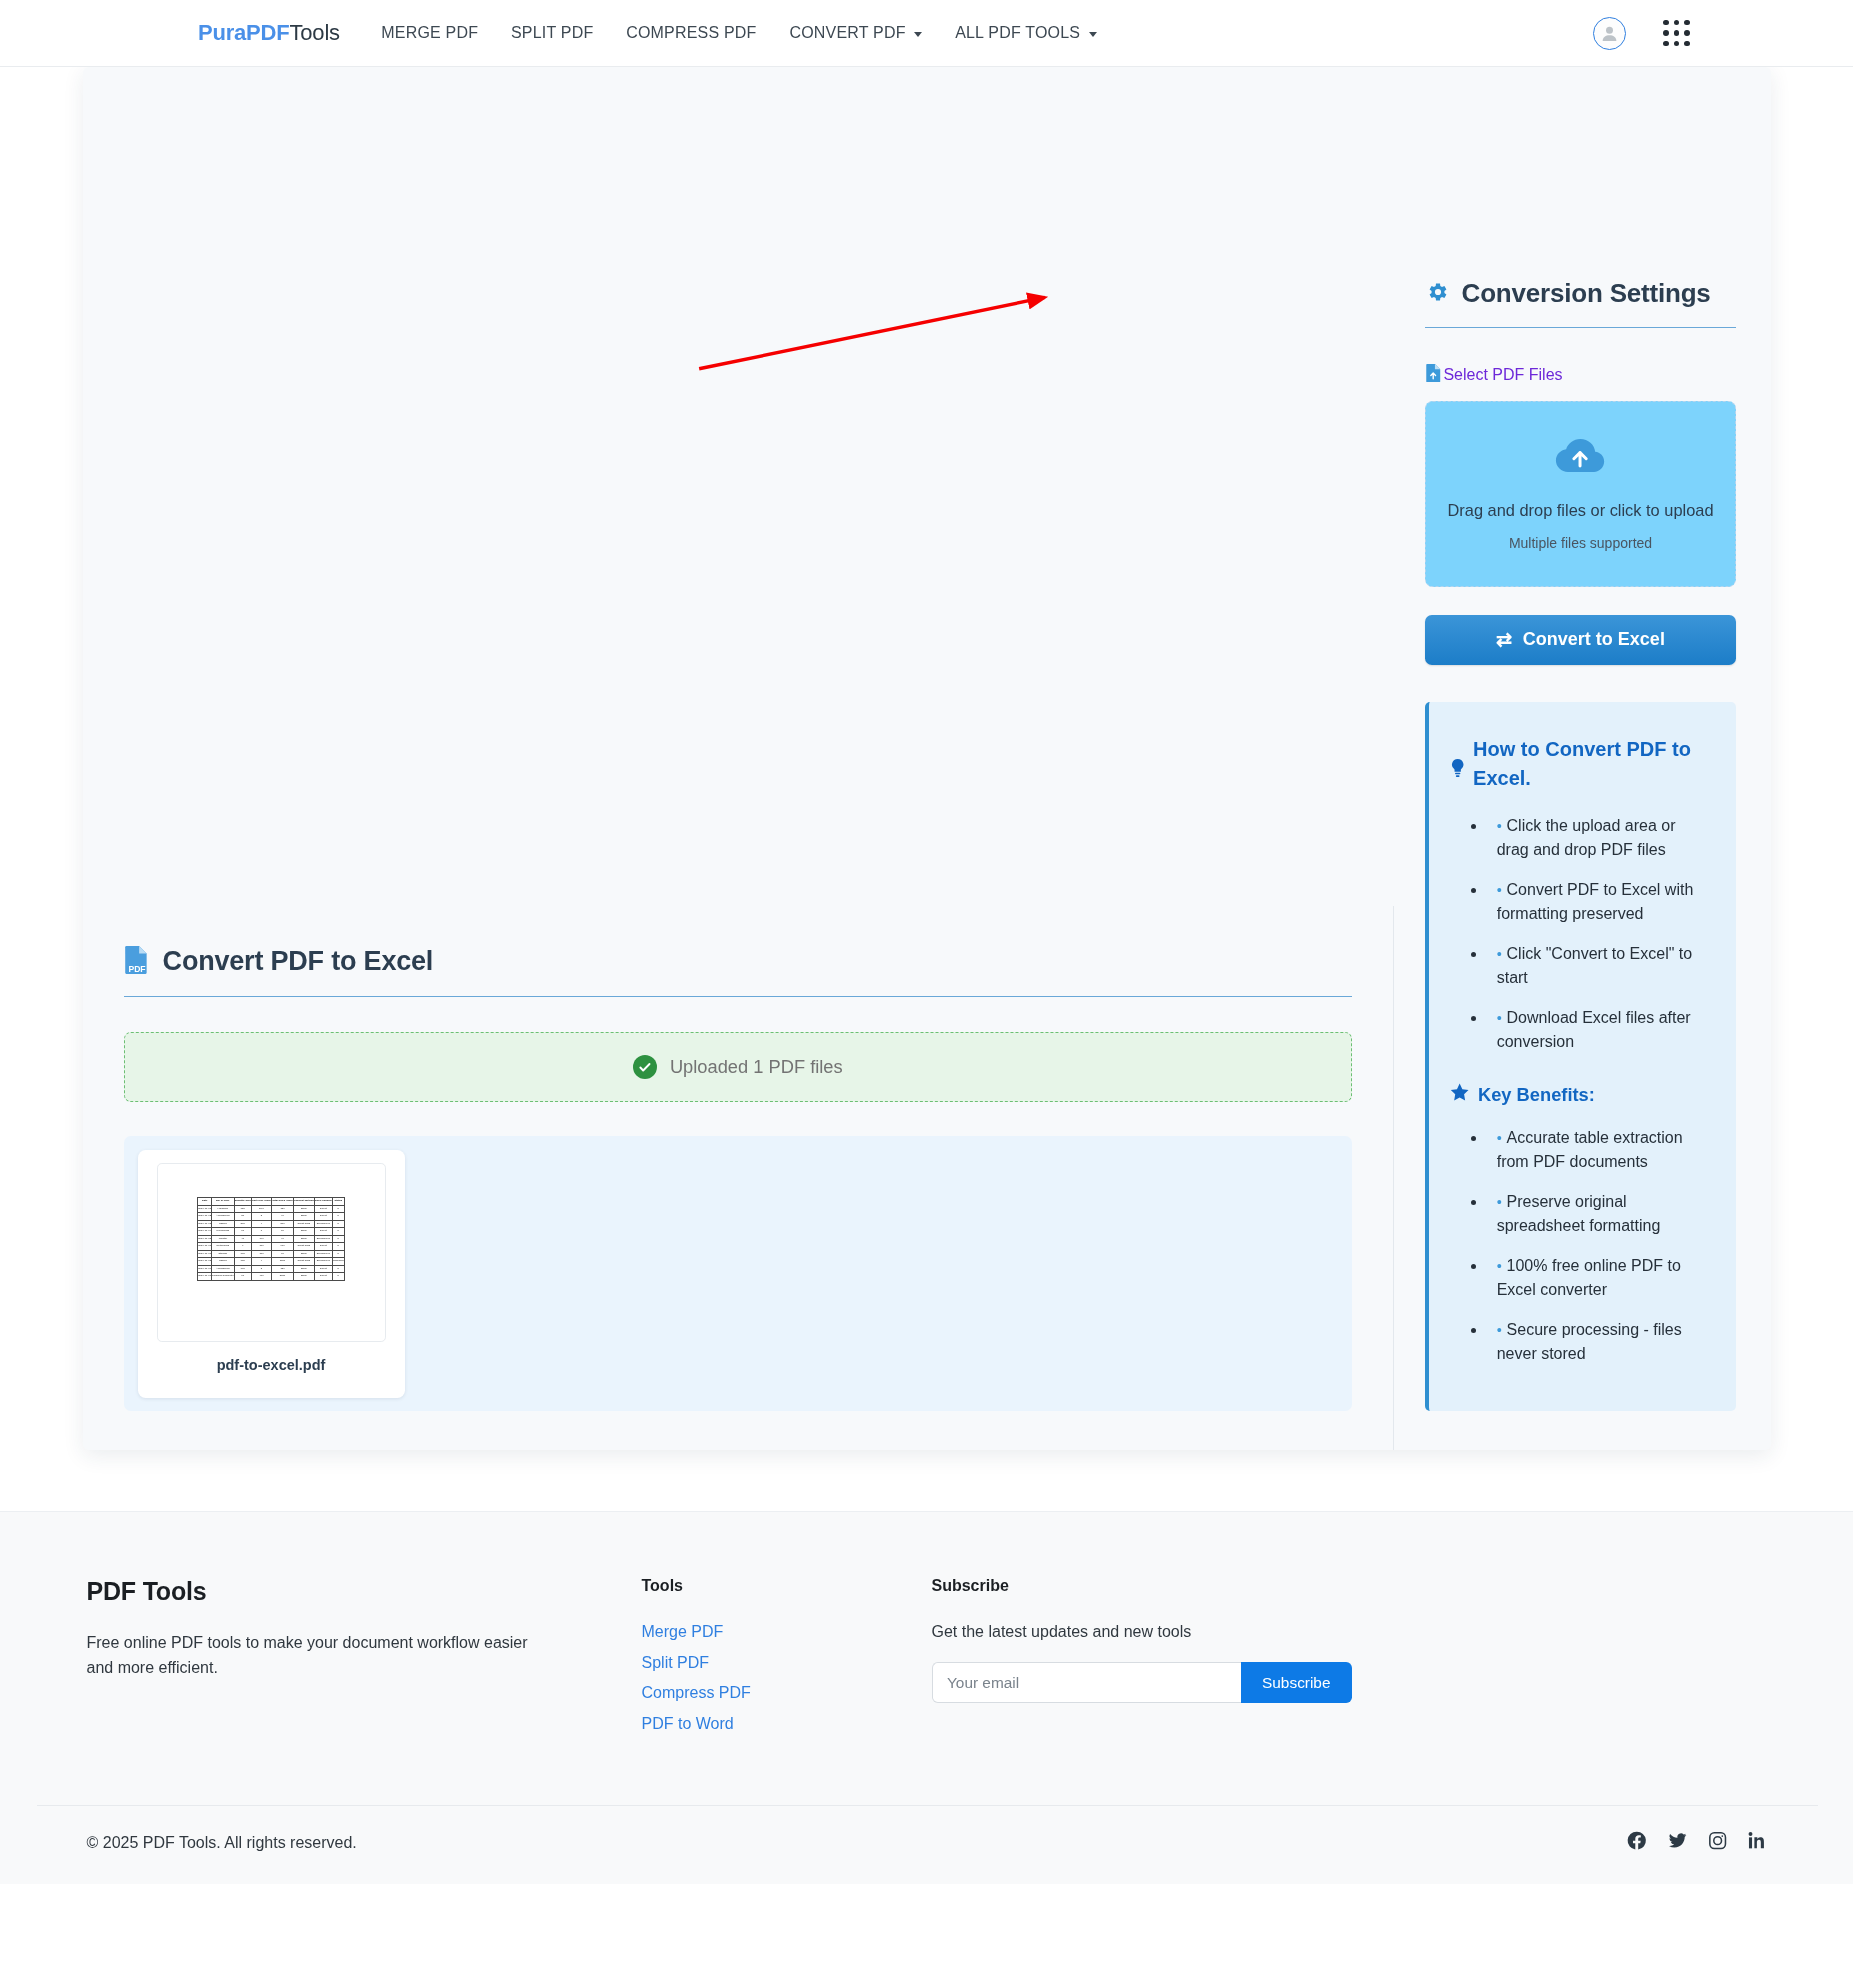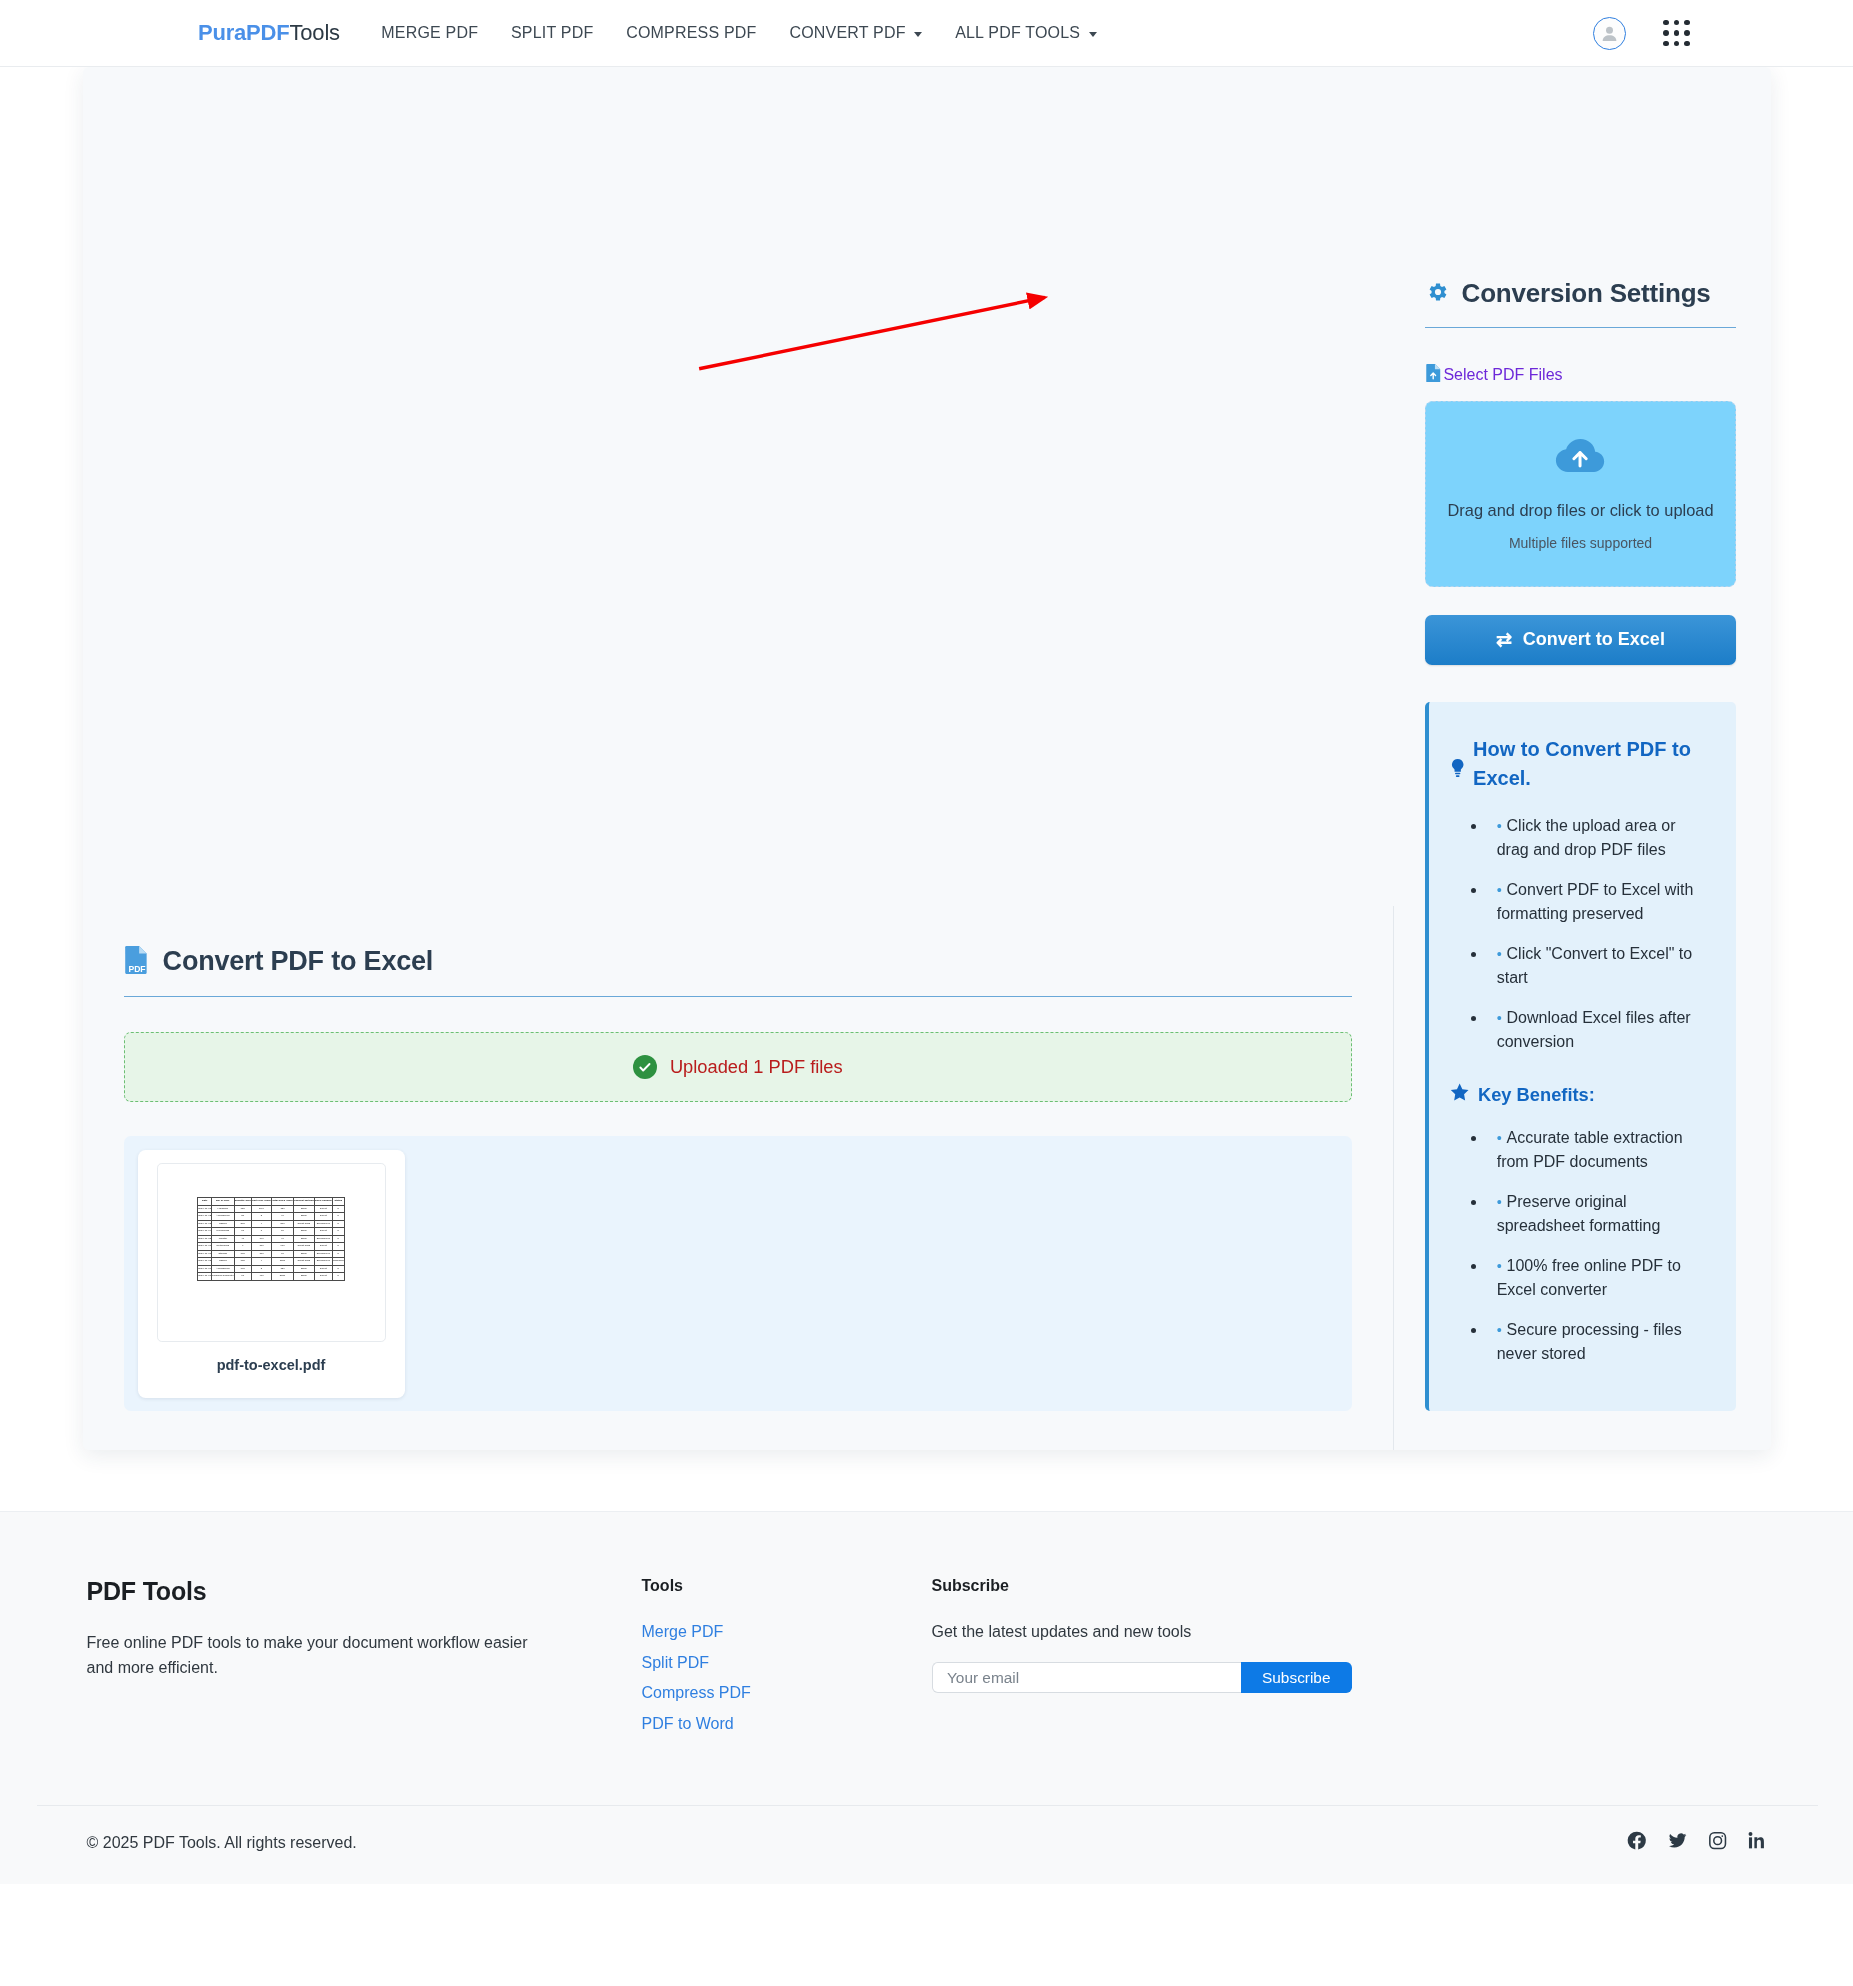--- a/index.html
+++ b/index.html
@@ -139,21 +139,21 @@
   .check-circle {
     width: 24px; height: 24px;
     border-radius: 50%;
     background: #2e9140;
     display: flex; align-items: center; justify-content: center;
     flex: none;
   }
   .check-circle svg { display: block; }
   .upload-status-text {
     font-size: 18.3px;
-    color: #b91c1c;
+    color: #737373;
   }
 
   
   .files-strip {
     background: #eaf4fd;
     border-radius: 6.8px;
     padding: 13.5px 0 13.5px 13.5px;
     min-height: 275px;
   }
   .file-card {
@@ -335,21 +335,21 @@
     font-size: 16px;
     color: #2f7fe0;
     text-decoration: none;
     cursor: pointer;
   }
   .sub-text {
     font-size: 16px;
     color: #30383f;
     margin-bottom: 21px;
   }
-  .sub-form { display: flex; height: 31px; width: 420px; margin-top: 12px; }
+  .sub-form { display: flex; height: 41px; width: 420px; margin-top: 12px; }
   .sub-form input {
     flex: 1;
     border: 1px solid #d7dce1;
     border-right: none;
     border-radius: 5.8px 0 0 5.8px;
     padding: 0 14.5px;
     font-size: 15.4px;
     color: #30383f;
     font-family: "Liberation Sans", sans-serif;
     background: #fff;

